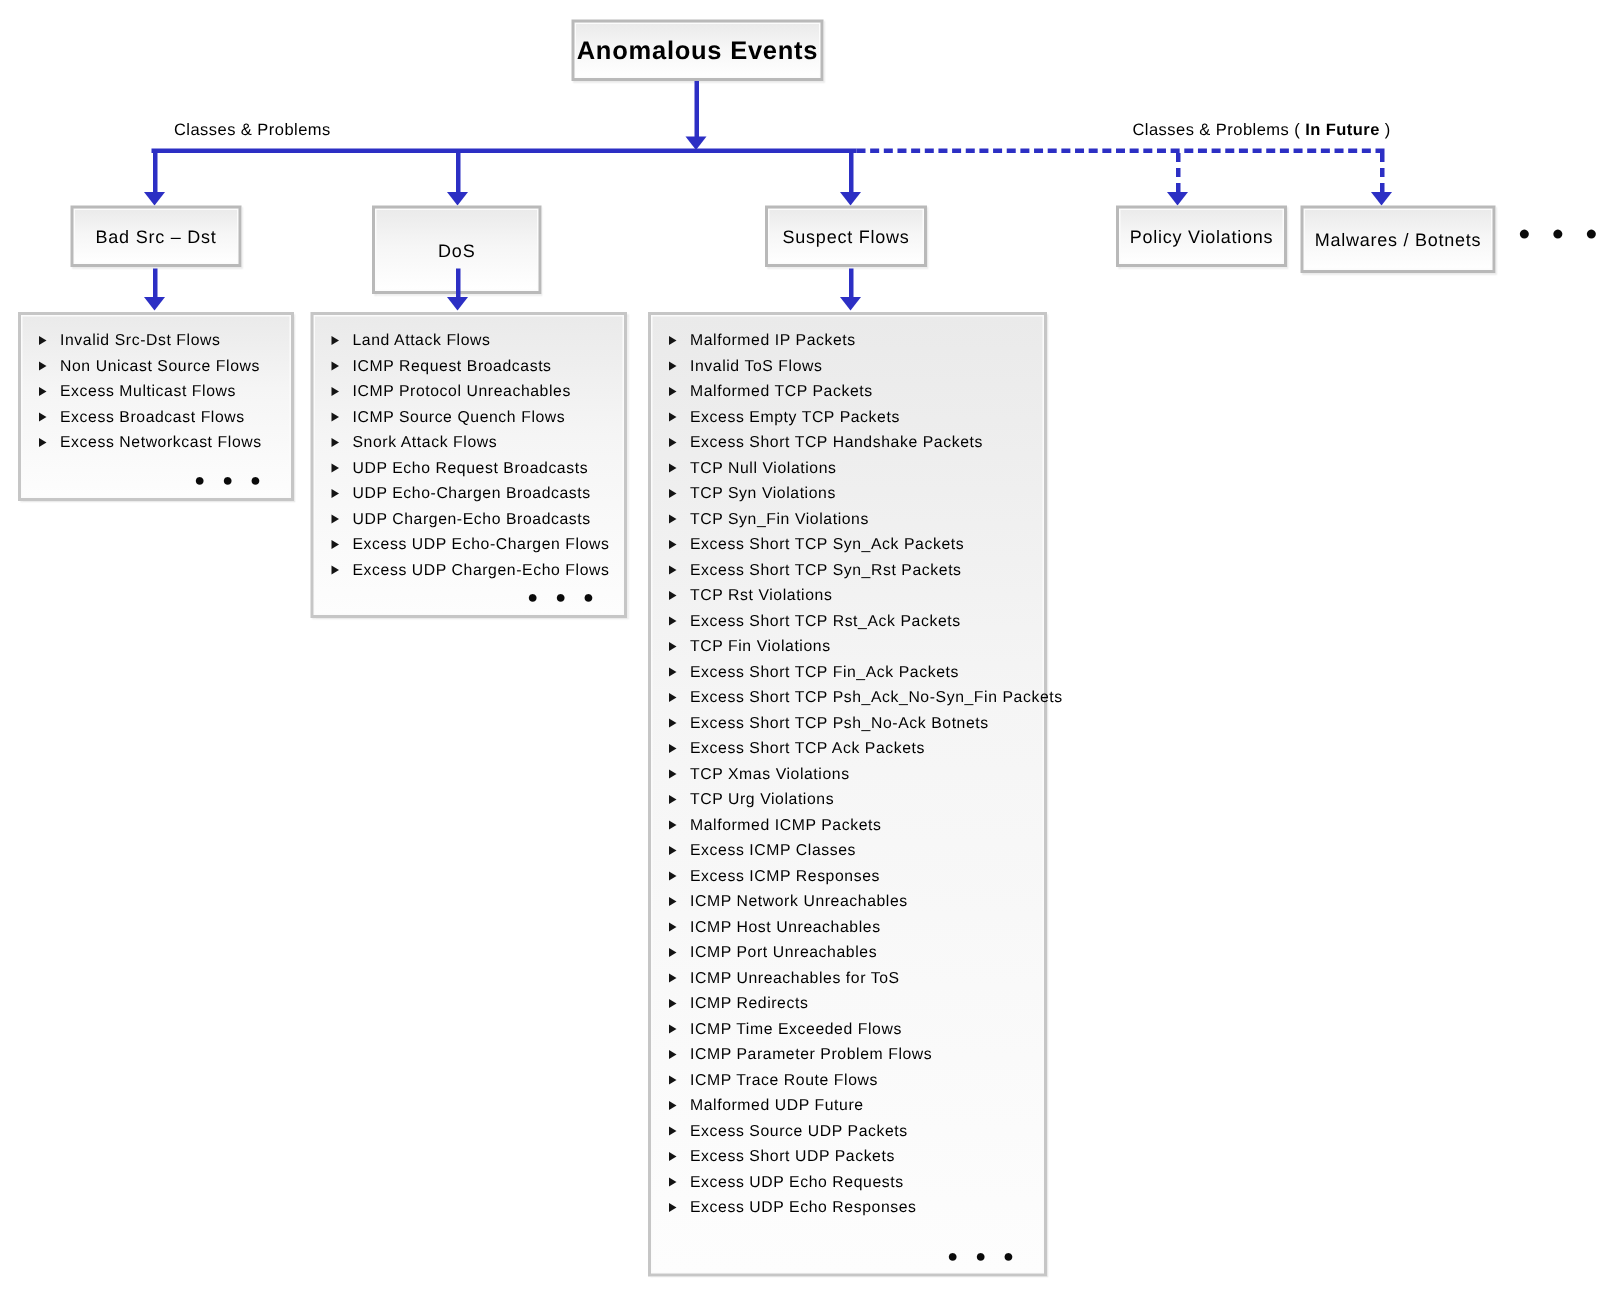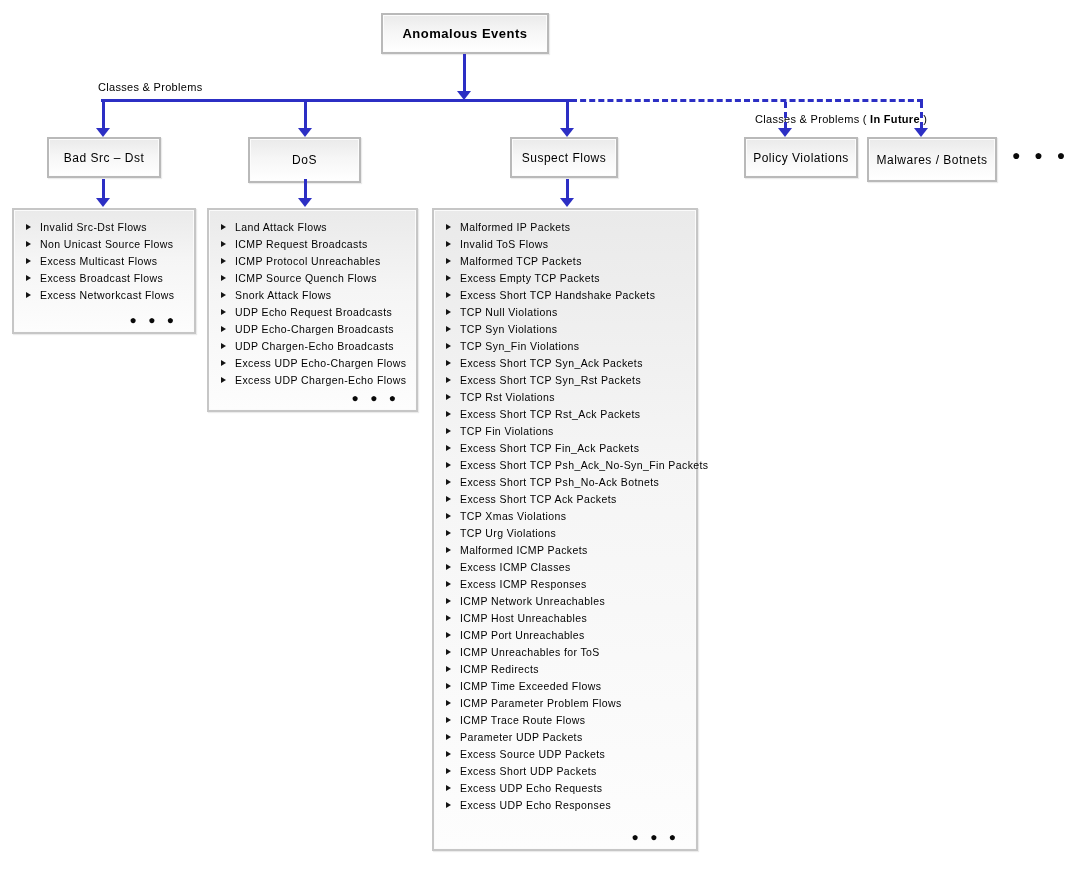--- a/index.html
+++ b/index.html
@@ -18,21 +18,21 @@
   
   .node-box{
     position:absolute;
     border:2px solid var(--border);
     background:linear-gradient(180deg,#eaeaea 0%,#f6f6f6 45%,#ffffff 100%);
     box-shadow:inset 0 0 0 1px #fcfcfc, 1px 1px 1px rgba(0,0,0,0.08);
     display:flex;align-items:center;justify-content:center;
     box-sizing:border-box;
   }
   .node-label{font-size:12px;letter-spacing:.5px;white-space:nowrap;}
-  .root-label{font-size:13px;font-weight:bold;letter-spacing:.5px;}
+  .root-label{font-size:17px;font-weight:bold;letter-spacing:.5px;}
   
   .hline{position:absolute;height:3px;background:var(--blue);}
   .vline{position:absolute;width:3px;background:var(--blue);}
   .hdash{position:absolute;height:0;border-top:3px dashed var(--blue);}
   .vdash{position:absolute;width:0;border-left:3px dashed var(--blue);}
   .arr{position:absolute;width:0;height:0;
        border-left:7px solid transparent;border-right:7px solid transparent;
        border-top:9px solid var(--blue);}
   
   .branch-label{position:absolute;font-size:11px;letter-spacing:.3px;white-space:nowrap;}
@@ -67,24 +67,24 @@
 
 <div id="canvas">
 
   <div class="node-box" style="left:381px;top:13px;width:168px;height:41px;">
     <span class="root-label">Anomalous Events</span>
   </div>
 
   <div class="vline" style="left:463px;top:54px;height:38px;"></div>
   <div class="arr" style="left:457px;top:91px;"></div>
 
-  <div class="branch-label" style="left:98px;top:81px;">
+  <div class="branch-label" style="left:116px;top:81px;">
     <span>Classes &amp; Problems</span>
   </div>
-  <div class="branch-label" style="left:755px;top:81px;margin-top:32px;">
+  <div class="branch-label" style="left:755px;top:81px;">
     <span>Classes &amp; Problems ( </span><b>In Future</b><span> )</span>
   </div>
 
   <div class="hline" style="left:101px;top:99px;width:470px;"></div>
   <div class="hdash" style="left:571px;top:99px;width:352px;"></div>
 
   <div class="vline" style="left:102px;top:102px;height:26px;"></div>
   <div class="arr" style="left:96px;top:128px;"></div>
 
   <div class="vline" style="left:304px;top:102px;height:26px;"></div>
@@ -95,21 +95,21 @@
 
   <div class="vdash" style="left:784px;top:102px;height:26px;"></div>
   <div class="arr" style="left:778px;top:128px;"></div>
 
   <div class="vdash" style="left:920px;top:102px;height:26px;"></div>
   <div class="arr" style="left:914px;top:128px;"></div>
 
   <div class="node-box" style="left:47px;top:137px;width:114px;height:41px;">
     <span class="node-label">Bad Src – Dst</span>
   </div>
-  <div class="node-box" style="left:248px;top:137px;width:113px;height:46px;">
+  <div class="node-box" style="left:248px;top:137px;width:113px;height:59px;">
     <span class="node-label">DoS</span>
   </div>
   <div class="node-box" style="left:510px;top:137px;width:108px;height:41px;">
     <span class="node-label">Suspect Flows</span>
   </div>
   <div class="node-box" style="left:731px;top:137px;width:114px;height:41px;margin-left:13px;">
     <span class="node-label">Policy Violations</span>
   </div>
   <div class="node-box" style="left:867px;top:137px;width:130px;height:45px;">
     <span class="node-label">Malwares / Botnets</span>
@@ -360,21 +360,21 @@
       </div>
 
       <div class="list-item">
         <span class="tri"></span>
         <span class="item-label">ICMP Trace Route Flows</span>
       </div>
 
 
       <div class="list-item">
         <span class="tri"></span>
-        <span class="item-label">Parameter UDP Packets</span>
+        <span class="item-label">Malformed UDP Future</span>
       </div>
 
       <div class="list-item">
         <span class="tri"></span>
         <span class="item-label">Excess Source UDP Packets</span>
       </div>
 
       <div class="list-item">
         <span class="tri"></span>
         <span class="item-label">Excess Short UDP Packets</span>

